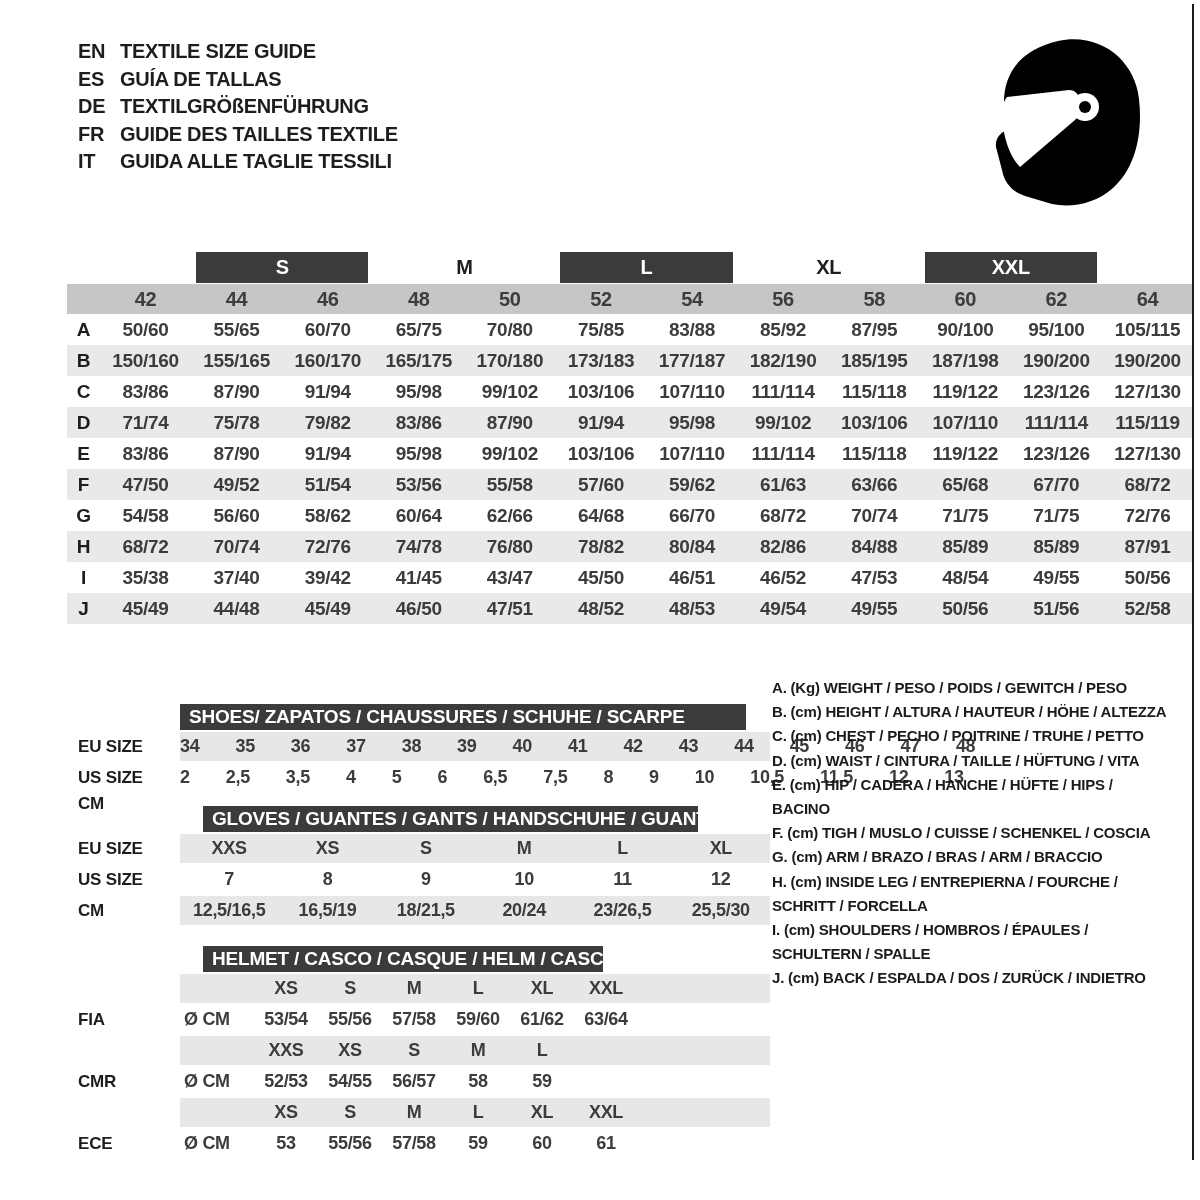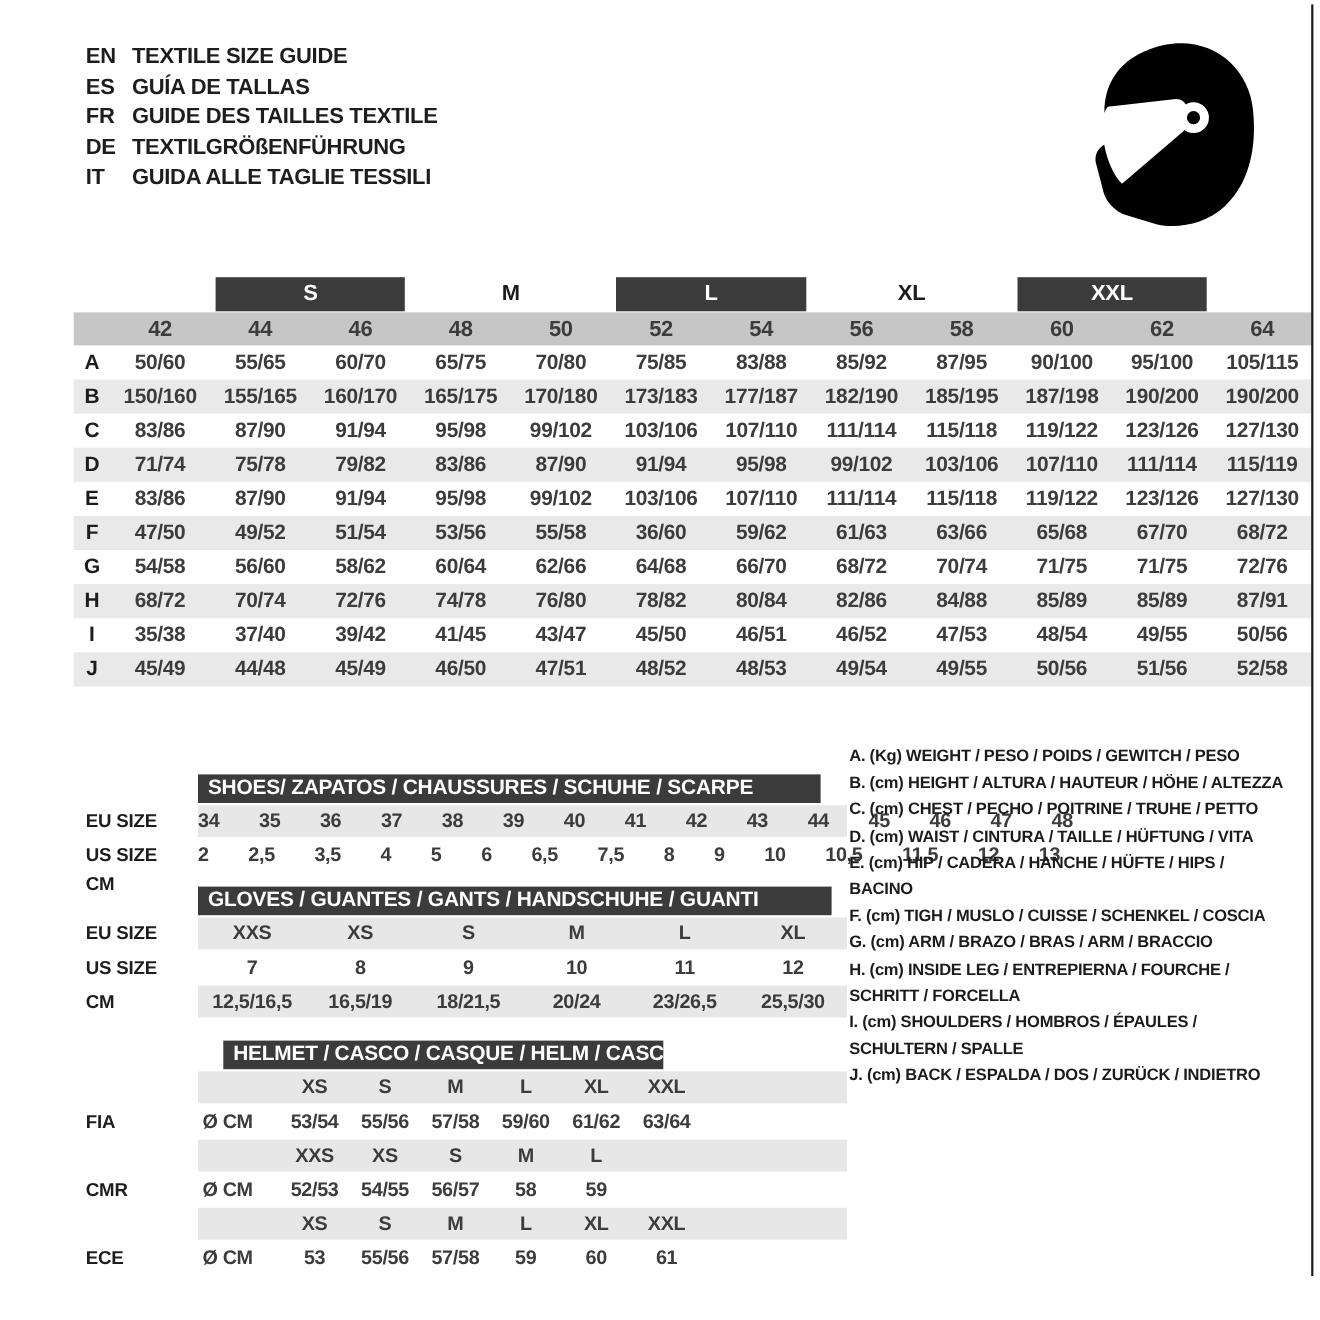--- a/index.html
+++ b/index.html
@@ -51,21 +51,21 @@
     position:absolute;left:75px;width:695px;
     display:grid;grid-template-columns:105px 590px;row-gap:2px;
   }
   .sub-spacer{height:26px;}
   .bar{
     height:26px;background:var(--dark);color:#ffffff;
     font-size:19px;display:flex;align-items:center;
     padding-left:9px;white-space:nowrap;letter-spacing:-0.2px;
   }
   #shoes-section .bar{width:566px;}
-  #gloves-section .bar{width:576px;}
+  #gloves-section .bar{width:495px;margin-left:23px;}
   #helmet-section .bar{width:400px;margin-left:23px;}
   .sub-label{
     font-size:17px;align-self:center;padding-left:3px;
     white-space:nowrap;letter-spacing:-0.2px;
   }
   .sub-row{display:grid;height:29px;align-items:center;}
   .sub-row.shaded{background:var(--substripe);}
   .sub-cell{text-align:center;font-size:18px;color:var(--num);white-space:nowrap;}
   #shoes-section .sub-row{grid-template-columns:repeat(15,1fr);gap:36px;}
   #gloves-section .sub-row{grid-template-columns:repeat(6,1fr);}
@@ -89,26 +89,26 @@
 <div id="lang-header">
     <div class="lang-row">
       <span class="lang-code">EN</span>
       <span class="lang-label">TEXTILE SIZE GUIDE</span>
     </div>
     <div class="lang-row">
       <span class="lang-code">ES</span>
       <span class="lang-label">GUÍA DE TALLAS</span>
     </div>
     <div class="lang-row">
+      <span class="lang-code">DE</span>
+      <span class="lang-label">TEXTILGRÖßENFÜHRUNG</span>
+    </div>
+    <div class="lang-row">
       <span class="lang-code">FR</span>
       <span class="lang-label">GUIDE DES TAILLES TEXTILE</span>
-    </div>
-    <div class="lang-row">
-      <span class="lang-code">DE</span>
-      <span class="lang-label">TEXTILGRÖßENFÜHRUNG</span>
     </div>
     <div class="lang-row">
       <span class="lang-code">IT</span>
       <span class="lang-label">GUIDA ALLE TAGLIE TESSILI</span>
     </div>
   </div>
 
 <svg id="helmet-icon" viewBox="0 0 160 180" aria-hidden="true">
   <path fill="#000000" d="M75 5 C118 -4 152 25 156 63 C160 99 152 132 130 152 C112 168 88 172 69 168 L42 160 C29 156 21 146 19 134 L13 111 C12 103 17 96 25 94 L22 80 C16 40 36 14 75 5 Z"></path>
   <path fill="#ffffff" d="M24 61 L86 54 C91 54 95 57 96 62 L98 71 C99 76 96 80 92 84 L37 131 C30 124 25 113 22 101 L19 87 C18 77 19 67 24 61 Z"></path>
@@ -215,21 +215,21 @@
         <div class="cell">123/126</div>
         <div class="cell">127/130</div>
       </div>
       <div class="grid13 data-row shaded">
         <div class="row-label">F</div>
         <div class="cell">47/50</div>
         <div class="cell">49/52</div>
         <div class="cell">51/54</div>
         <div class="cell">53/56</div>
         <div class="cell">55/58</div>
-        <div class="cell">36/60</div>
+        <div class="cell">57/60</div>
         <div class="cell">59/62</div>
         <div class="cell">61/63</div>
         <div class="cell">63/66</div>
         <div class="cell">65/68</div>
         <div class="cell">67/70</div>
         <div class="cell">68/72</div>
       </div>
       <div class="grid13 data-row">
         <div class="row-label">G</div>
         <div class="cell">54/58</div>

